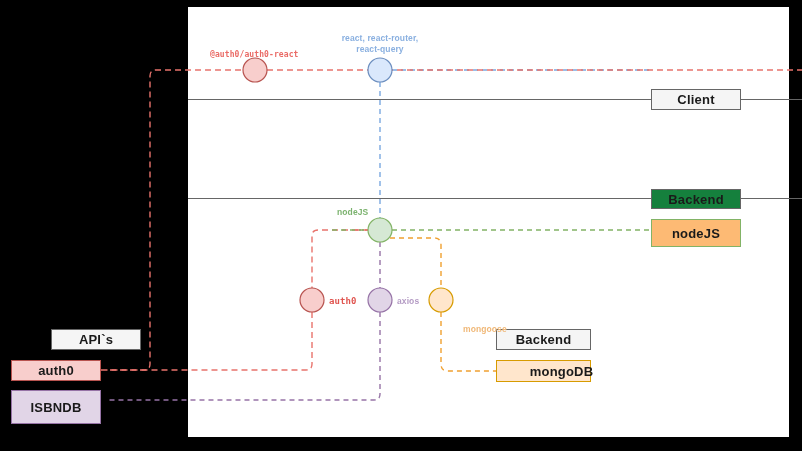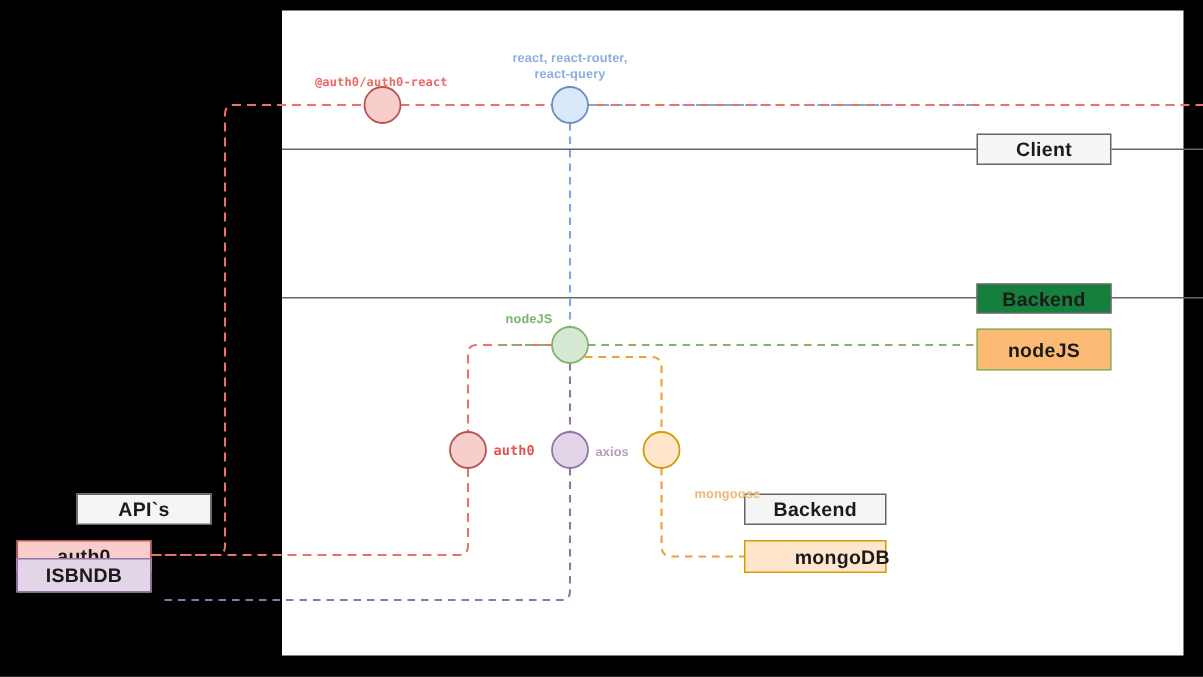--- a/index.html
+++ b/index.html
@@ -138,21 +138,21 @@
   <div class="box" style="left:651px; top:219px; width:90px; height:28px; background:#fdba74; border-color:#82b366;">nodeJS</div>
 
   <div class="box" style="left:496px; top:329px; width:95px; height:21px; background:#f5f5f5; border-color:#666666;">Backend</div>
 
   <div class="box" style="left:496px; top:360px; width:95px; height:22px; background:#ffe6cc; border-color:#d79b00;padding-left:36px;">mongoDB</div>
 
   <div class="box" style="left:22px; top:329px; width:90px; height:21px; background:#f5f5f5; border-color:#666666;margin-left:29px;">API`s</div>
 
   <div class="box" style="left:11px; top:360px; width:90px; height:21px; background:#f8cecc; border-color:#b85450;">auth0</div>
 
-  <div class="box" style="left:11px; top:372px; width:90px; height:23px; background:#e1d5e7; border-color:#9673a6;text-align:right;">ISBNDB</div>
+  <div class="box" style="left:11px; top:390px; width:90px; height:34px; background:#e1d5e7; border-color:#9673a6;text-align:right;">ISBNDB</div>
 
   <div class="circle-label mono-label" style="left:210px; top:50px; color:#ea6b66;">@auth0/auth0-react</div>
 
   <div class="circle-label centered" style="left:330px; top:33px; width:100px; color:#8ab0e0;">
     <span>react, react-router,</span><br>
     <span>react-query</span>
   </div>
 
   <div class="circle-label" style="left:337px; top:207px; color:#7cb36f;">nodeJS</div>
 

